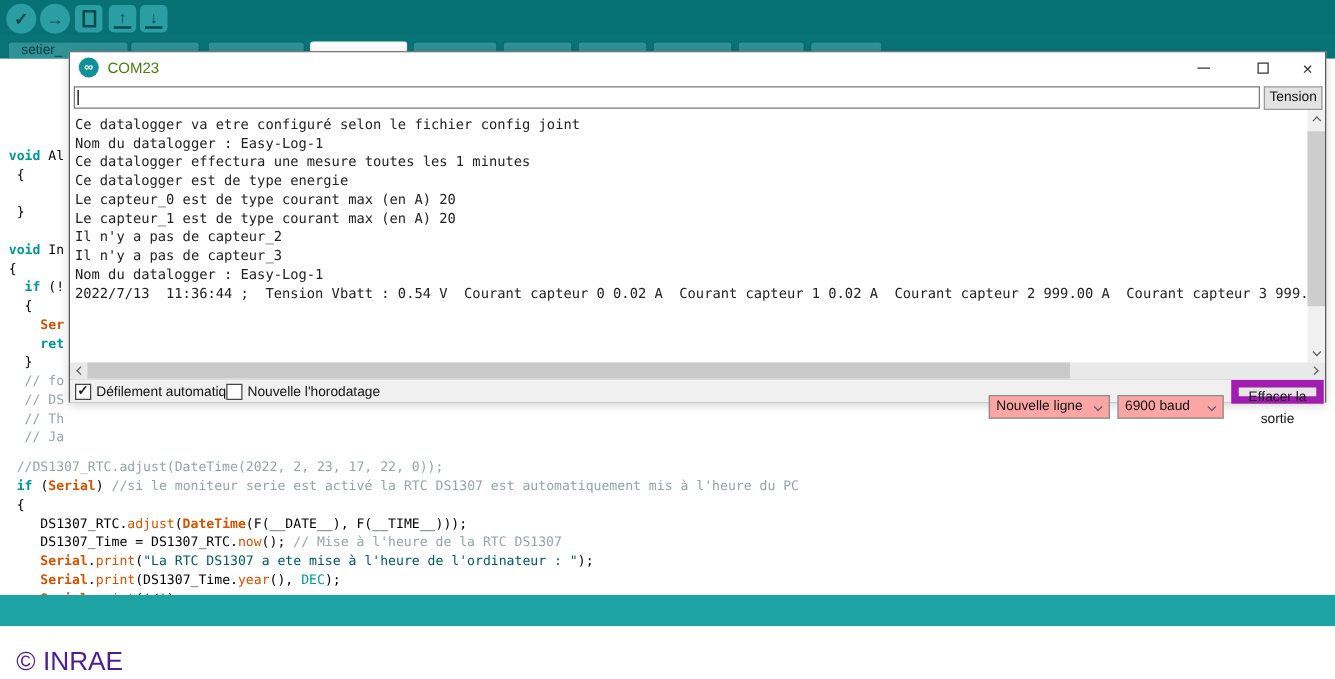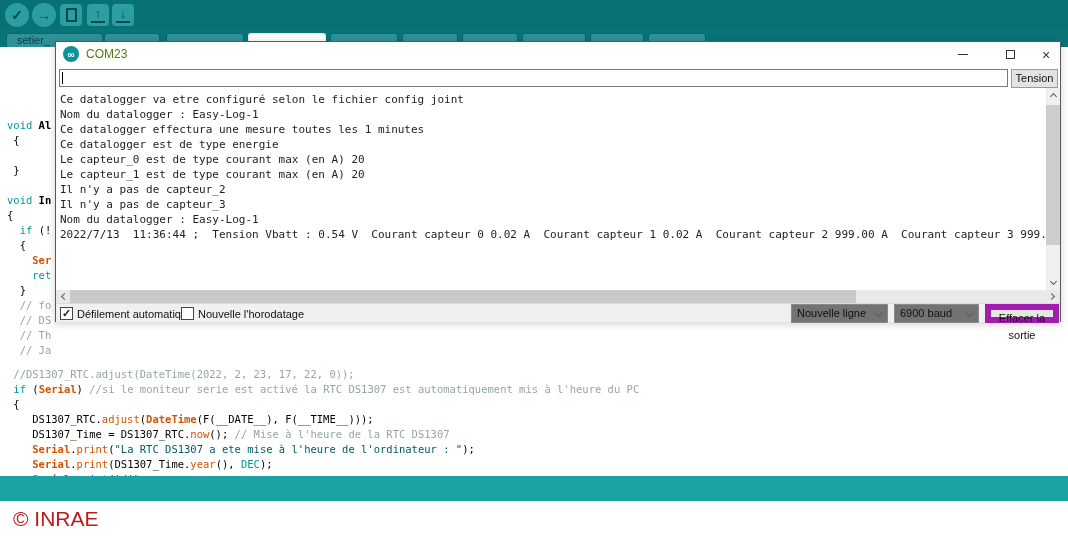--- a/index.html
+++ b/index.html
@@ -23,31 +23,31 @@
   .tsliver { position:absolute; top:33px; height:14px; background:#2e9297;
              border:1px solid #0c686c; border-bottom:none; border-radius:3px 3px 0 0; cursor:pointer; }
   .tsliver.active { background:#ffffff; border-color:#e8e8e8; }
 
   .editor { position:absolute; left:0; top:47px; width:1068px; height:429px; background:#fff; cursor:text; }
   .codeblock { position:absolute; font-family:"DejaVu Sans Mono", monospace; font-size:10.5px;
                line-height:15px; white-space:pre; color:#000; }
   #code-left { left:7px; top:71px; }
   #code-bottom { left:7px; top:320px; }
   .cl { height:15px; }
-  .k { color:#00979C; font-weight:normal;text-align:center; }
+  .k { color:#00979C; font-weight:bold;text-align:center; }
   .f { color:#D35400; }
   .b { color:#D35400; font-weight:bold; }
   .s { color:#005C5F; }
   .c { color:#95A5A6; }
   .d { color:#00979C; }
-  .pb { font-weight:bold; }
+  .pb { font-weight:normal; }
 
   .statusbar { position:absolute; left:0; top:476px; width:1068px; height:25px; background:#1da3a3; }
   .footer { position:absolute; left:0; top:501px; width:1068px; height:42px; background:#fff; }
-  .footer span { position:absolute; left:13px; top:6px; font-size:21px; color:#b91c1c; }
+  .footer span { position:absolute; left:13px; top:17px; font-size:21px; color:#4c1d95; }
 
   
   .dialog { position:absolute; left:55px; top:41px; width:1006px; height:281px; background:#fff;
             border:1px solid #585858; z-index:10; box-shadow:0 2px 8px rgba(0,0,0,.18); }
   .titlebar { position:absolute; left:0; top:0; width:100%; height:25px; background:#fff; cursor:default; }
   .app-icon { position:absolute; left:7px; top:4px; width:16px; height:16px; border-radius:50%;
               background:#0c9298; color:#fff; font-size:10px; font-weight:bold;
               display:flex; align-items:center; justify-content:center; }
   .win-title { position:absolute; left:30px; top:5px; font-size:12px; color:#4d7c0f; }
   .win-btn { position:absolute; top:0; width:28px; height:25px; display:flex;
@@ -91,21 +91,21 @@
   .controls { position:absolute; left:0; top:261px; width:1004px; height:19px; background:#f0f0f0;
               border-top:1px solid #dcdcdc; }
   .cb { position:absolute; top:3px; width:13px; height:13px; background:#fff; border:1px solid #454545;
         display:flex; align-items:center; justify-content:center; cursor:pointer; }
   .cb .check { font-size:11px; font-weight:bold; color:#1f1f1f; line-height:1; display:none; }
   .cb.checked .check { display:block; }
   .cb-label { position:absolute; top:4px; font-size:11px; color:#111; }
   .cb1 { left:4px; } .lbl1 { left:21px; }
   .cb2 { left:125px; } .lbl2 { left:142px; }
 
-  .select { position:absolute; top:0; height:19px; background:#737373; border:1px solid #8a8a8a;
+  .select { position:absolute; top:12px; height:19px; background:#fca5a5; border:1px solid #8a8a8a;
             font-size:11px; color:#111; line-height:17px; padding-left:5px; cursor:pointer; }
   .select .chev { position:absolute; right:6px; top:6px; }
   .sel-line { left:735px; width:97px; }
   .sel-baud { left:838px; width:85px; }
   .clear-btn { position:absolute; left:929px; top:0; width:74px; height:19px; background:#e6e6e6;
                border:6px solid #a21caf; font-size:11px; color:#111; text-align:center;
                line-height:17px; cursor:pointer; }
 </style>
 </head>
 <body>

